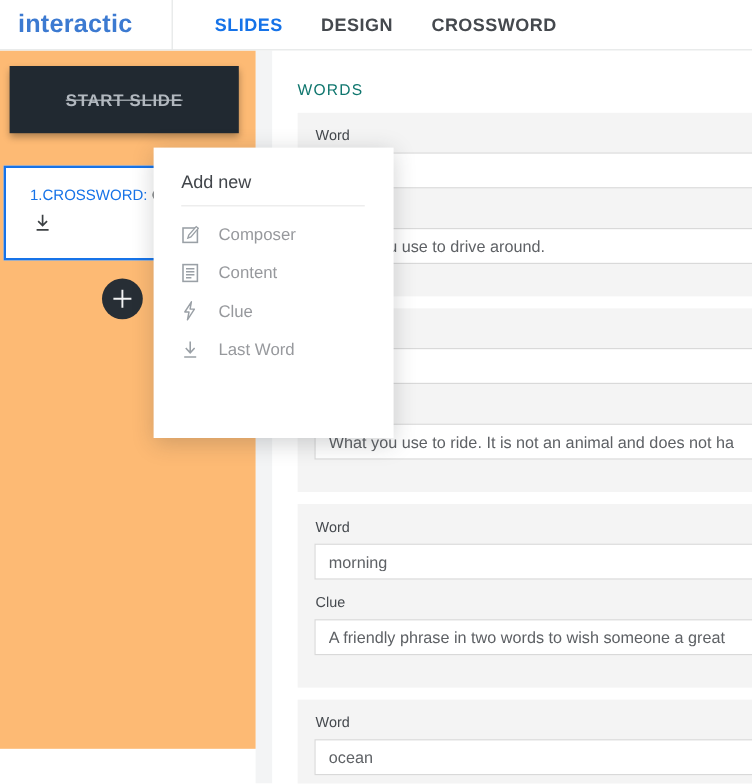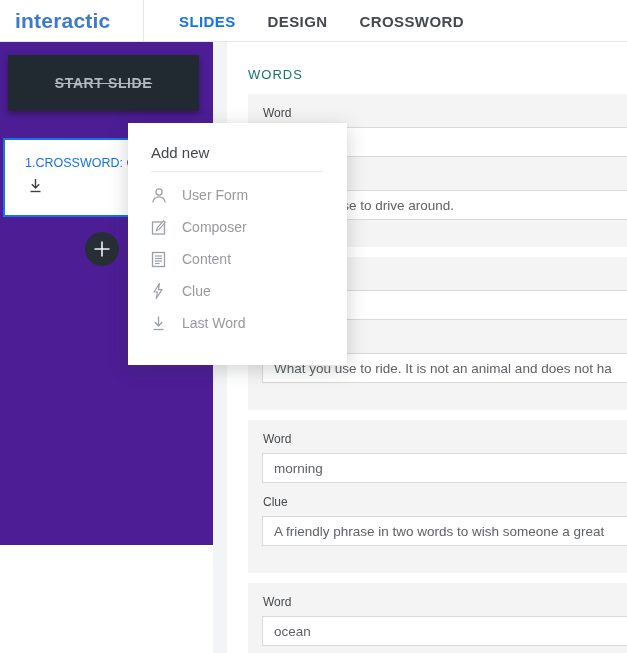--- a/index.html
+++ b/index.html
@@ -28,22 +28,22 @@
     display:flex; align-items:center; gap:32px;
   }
   .tab {
     font-size:15px; font-weight:700; letter-spacing:0.4px;
     color:#45494e; cursor:pointer; white-space:nowrap;
   }
   .tab.active { color:#1673e8; }
 
   
   .sidebar {
-    position:absolute; top:42px; left:0; width:213px; height:503px;
-    background:#4c1d95; z-index:2;
+    position:absolute; top:42px; left:0; width:213px; height:582px;
+    background:#fdba74; z-index:2;
   }
   .start-slide {
     position:absolute; left:8px; top:13px; width:191px; height:56px;
     background:#212931; box-shadow:0 3px 6px rgba(0,0,0,0.32);
     display:flex; align-items:center; justify-content:center;
     color:#b2b8bf; font-size:14px; font-weight:700; letter-spacing:0.6px;
     text-decoration:line-through; cursor:pointer;
   }
   .slide-card {
     position:absolute; left:3px; top:96px; width:197px; height:79px;
@@ -91,21 +91,21 @@
   .field-input {
     display:block; width:100%; height:30px;
     background:#ffffff; border:1px solid #d9d9d9;
     padding:0 11px; font-family:"Liberation Sans", sans-serif;
     font-size:13.5px; color:#5e6165; outline:none;
   }
   .field-input.first { margin-bottom:12px; }
 
   
   .popup {
-    position:absolute; left:128px; top:123px; width:219px; height:242px;
+    position:absolute; left:128px; top:123px; width:200px; height:242px;
     background:#ffffff; z-index:10;
     box-shadow:0 4px 18px rgba(40,45,50,0.22);
   }
   .popup-title {
     margin:21px 0 0 23px; font-size:15px; color:#42464b;
   }
   .popup-divider {
     margin:10px 24px 0 23px; border-top:1px solid #e9e9e9; height:0;
   }
   .popup-list { margin-top:7px; list-style:none; }
@@ -187,29 +187,20 @@
     <input class="field-input first" type="text" value="ocean" style="">
 
   </div>
 </div>
 
 <div class="popup">
   <div class="popup-title">Add new</div>
   <div class="popup-divider"></div>
   <ul class="popup-list">
 
-    <li class="popup-item">
-      <span class="icn">
-        <svg width="16" height="17" viewBox="0 0 16 17">
-          <circle cx="8" cy="5" r="3.1" fill="none" stroke="#9aa0a6" stroke-width="1.3"></circle>
-          <path d="M1.8 15.5 C2.4 11.6 5 9.8 8 9.8 C11 9.8 13.6 11.6 14.2 15.5" fill="none" stroke="#9aa0a6" stroke-width="1.3"></path>
-        </svg>
-      </span>
-      <span class="lbl">User Form</span>
-    </li>
 
     <li class="popup-item">
       <span class="icn">
         <svg width="16" height="17" viewBox="0 0 16 17">
           <rect x="1.5" y="3" width="12" height="12" fill="none" stroke="#9aa0a6" stroke-width="1.3"></rect>
           <path d="M5.5 11.5 L6.3 8.8 L12.5 1.8 L14.2 3.3 L8.1 10.4 Z" fill="#ffffff" stroke="#9aa0a6" stroke-width="1.1"></path>
         </svg>
       </span>
       <span class="lbl">Composer</span>
     </li>

